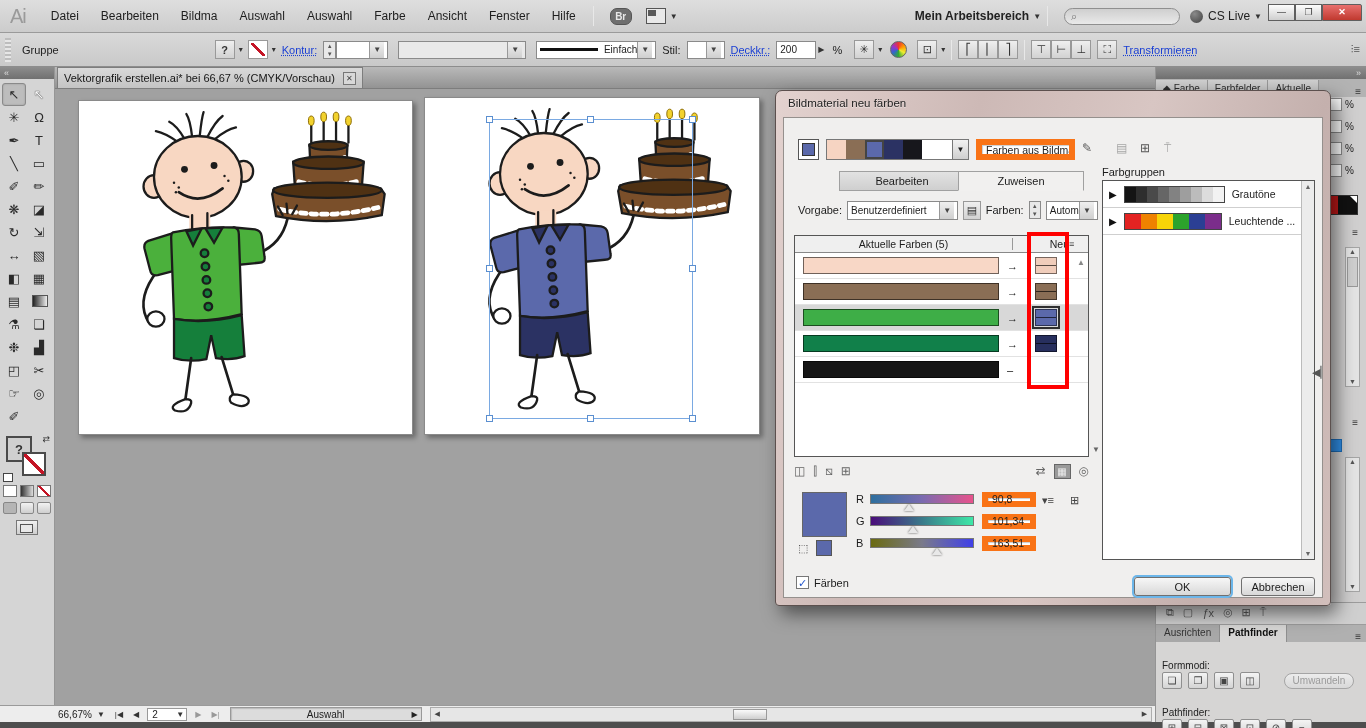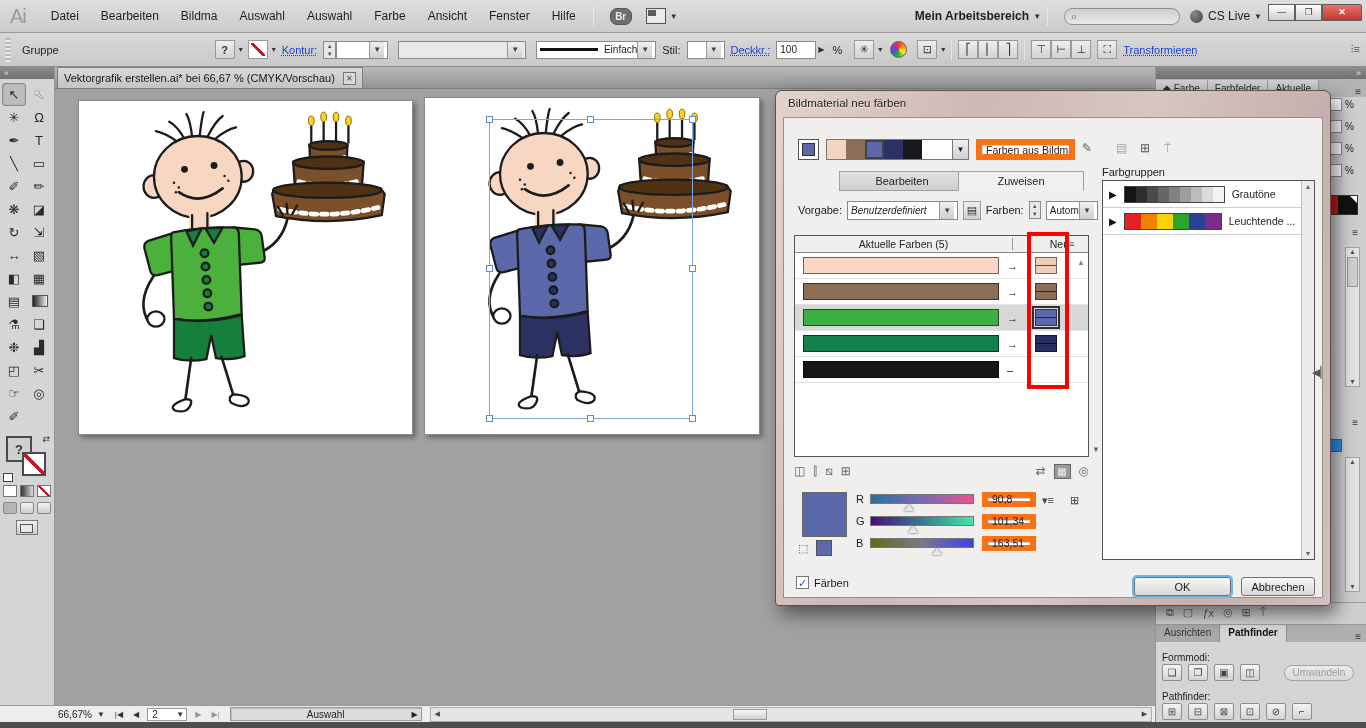--- a/index.html
+++ b/index.html
@@ -99,21 +99,21 @@
   .dock-scroll { position:absolute; right:6px; width:15px; background:#e4e4e4; border:1px solid #a5a5a5; font-size:7px; color:#555; text-align:center; }
   .dock-menu-sm { position:absolute; right:8px; font-size:10px; color:#333; }
   #dock-blue { position:absolute; right:24px; top:372px; width:26px; height:13px; background:#2f8fe8; border:1px solid #1d6db8; }
   #panel-icons-row { position:absolute; left:0; right:0; bottom:100px; height:20px; background:#cfcfcf; border-top:1px solid #9c9c9c;
     display:flex; align-items:center; gap:9px; padding-left:10px; font-size:11px; color:#555; }
 
   #pf-panel { position:absolute; left:0; right:0; bottom:0; height:98px; background:#d6d5d4; border-top:1px solid #9c9c9c; font-size:10px; color:#222; }
   #pf-tabs { display:flex; height:17px; background:#b0b0b0; align-items:flex-end; }
   .pf-tab { padding:2px 8px; height:17px; background:#a8a8a8; border-right:1px solid #8f8f8f; color:#333; }
   .pf-tab.active { background:#d6d5d4; font-weight:bold; color:#111; }
-  .pf-label { margin:10px 0 1px 6px; }
+  .pf-label { margin:18px 0 1px 6px; }
   .pf-row { display:flex; gap:6px; margin-left:6px; align-items:center; }
   .pf-btn { width:20px; height:17px; border:1px solid #8f8f8f; border-radius:2px; background:linear-gradient(#f4f4f4,#d4d4d4);
     display:flex; align-items:center; justify-content:center; font-size:10px; color:#444; }
   #umwandeln { margin-left:18px; width:70px; height:16px; border:1px solid #a5a5a5; border-radius:8px;
     background:linear-gradient(#ececec,#d8d8d8); color:#9b9b9b; font-size:10px; display:flex; align-items:center; justify-content:center; }
 
   
   #statusbar { position:absolute; left:0; right:211px; bottom:6px; height:17px; background:#ededed; border-top:1px solid #9a9a9a;
     display:flex; align-items:center; font-size:10px; color:#222; }
   .sb-item { margin-left:6px; display:flex; align-items:center; gap:3px; }
@@ -149,21 +149,21 @@
     display:flex; align-items:center; overflow:hidden; white-space:nowrap; }
   .dlg-ico { position:absolute; top:23px; font-size:12px; color:#555; }
   .dlg-ico.dim { color:#a5a5a5; }
 
   .dlg-tab { position:absolute; top:53px; width:126px; height:20px; display:flex; align-items:center; justify-content:center;
     border:1px solid #a0a0a0; font-size:11px; }
   #tab-bearbeiten { left:55px; background:linear-gradient(#e2e2e2,#cfcfcf); }
   #tab-zuweisen { left:174px; background:#f1f0ef; border-bottom-color:#f1f0ef; }
 
   #vorgabe-row { position:absolute; left:14px; top:82px; width:300px; height:20px; display:flex; align-items:center; gap:5px; }
-  #vorgabe-dd { width:120px; height:19px;font-style:italic; }
+  #vorgabe-dd { width:120px; height:19px; }
   #farben-dd { width:56px; height:19px; }
 
   #color-table { position:absolute; left:10px; top:117px; width:295px; height:222px; border:1px solid #555; background:#fff; }
   #ct-head { display:flex; height:17px; background:#efefef; border-bottom:1px solid #888; font-size:10.5px; align-items:center; }
   #ct-head .cur { width:218px; text-align:center; border-right:1px solid #999; }
   #ct-head .neu { width:56px; text-align:right; }
   #ct-head .menu { font-size:9px; color:#444; }
   .crow { display:flex; align-items:center; height:26px; border-bottom:1px solid #e2e2e2; position:relative; }
   .crow.sel { background:#d8d8d8; }
   .cbar { position:absolute; left:8px; width:196px; height:17px; border:1px solid rgba(0,0,0,.55); }
@@ -274,21 +274,21 @@
     <span class="stroke-preview"></span>
     <span>Einfach</span>
     <span class="dd">▼</span>
   </span>
   <span class="cb-label">Stil:</span>
   <span class="combo" style="width:38px">
       <span class="dd">▼</span>
     </span>
   <span class="cb-label link">Deckkr.:</span>
   <span class="combo" style="width:40px">
-      <span>100</span>
+      <span>200</span>
     </span>
   <span class="sb-nav">▶</span>
   <span class="cb-label">%</span>
   <span class="cbtn" style="margin-left:6px">✳</span>
   <span class="dd-arrow">▾</span>
   <span id="colorwheel" style="margin-left:8px"></span>
   <span class="cbtn" style="margin-left:10px">⊡</span>
   <span class="dd-arrow">▾</span>
   <span class="vsep"></span>
   <span class="cbtn">⎡</span>

